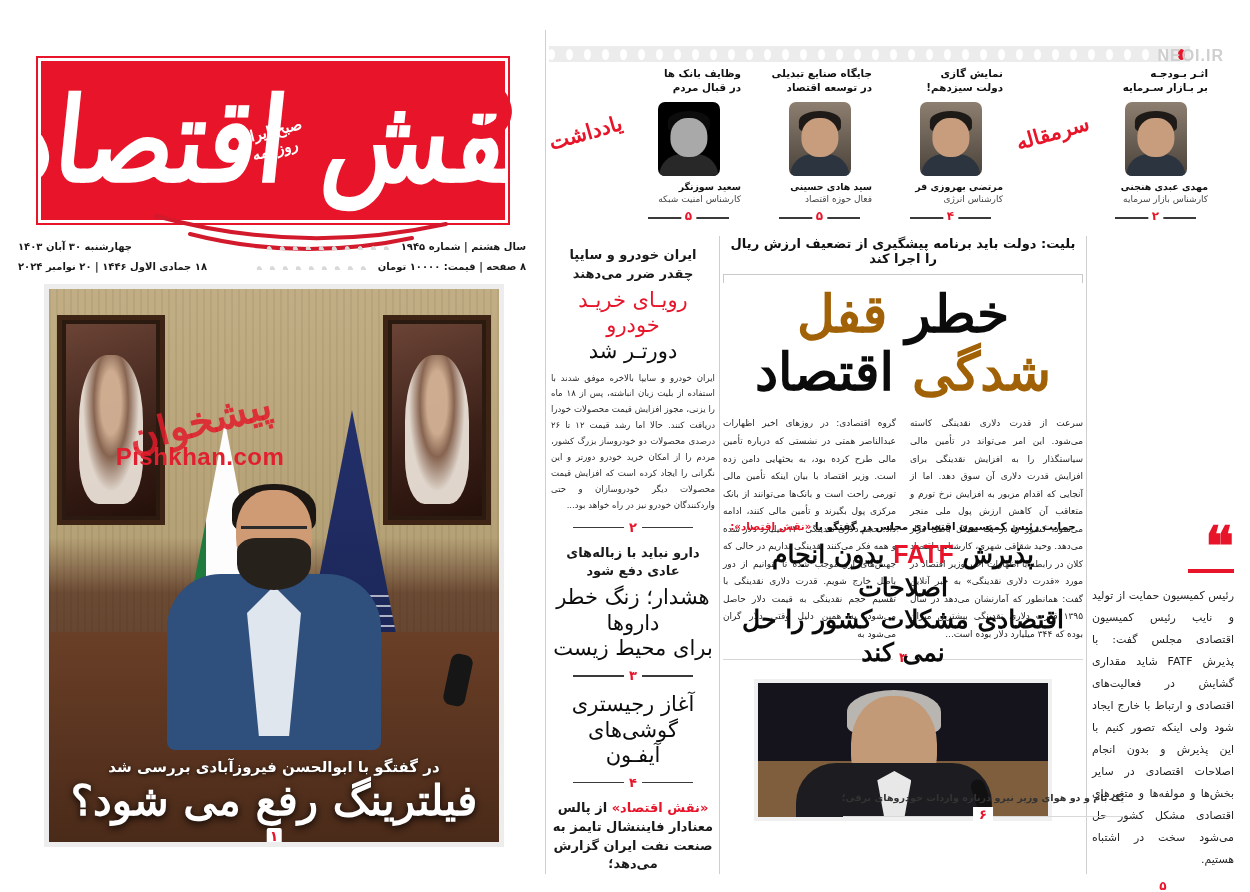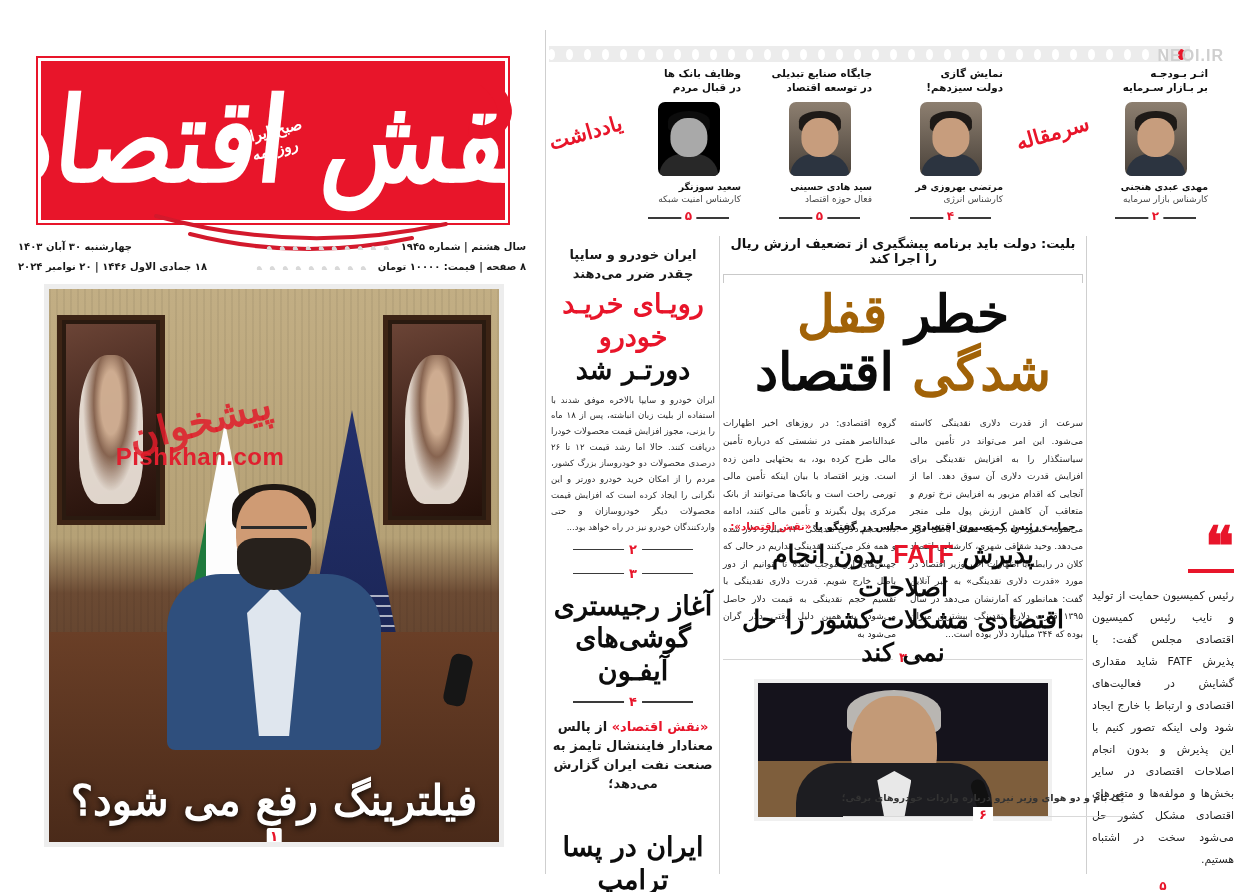--- a/index.html
+++ b/index.html
@@ -196,21 +196,21 @@
     position: absolute; left: 549px; top: 246px; width: 168px; height: 640px;
     direction: rtl; text-align: center; padding: 0 2px;
   }
   .mi { margin-bottom: 2px; }
   .mi .kicker {
     font-size: 13px; color: #1a1a1a; font-weight: 700; line-height: 1.45;
     margin-bottom: 4px;
   }
   .mi .kicker .tag { color: #e8152a; }
   .mi .title {
-    font-size: 27px; font-weight: 700; line-height: 1.22; color: #0d0d0d;
+    font-size: 21px; font-weight: 400; line-height: 1.22; color: #0d0d0d;
     font-family: "DejaVu Serif", "Liberation Serif", serif;
   }
   .mi .title .red { color: #e8152a; }
   .mi .body {
     font-size: 8.6px; line-height: 1.85; color: #2a2a2a; text-align: justify;
     margin-top: 6px;
   }
   .sep {
     position: relative; height: 18px; margin: 6px 0 6px;
   }
@@ -469,20 +469,21 @@
           <div class="glasses"></div>
           <div class="beard"></div>
         </div>
         <div class="mic"></div>
         <div class="watermark">
           <span class="fa">پیشخوان</span>
           <span class="en">Pishkhan.com</span>
         </div>
       </div>
       <div class="hero-caption">
+        <div class="hero-kicker">در گفتگو با ابوالحسن فیروزآبادی بررسی شد</div>
         <div class="hero-headline">فیلترینگ رفع می شود؟</div>
       </div>
       <div class="hero-badge">۱</div>
     </div>
   </div>
 
   <div class="vrule" style="left:545px;"></div>
   <div class="vrule" style="left:719px; top:236px;"></div>
   <div class="vrule" style="left:1086px; top:236px;"></div>
 
@@ -613,20 +614,27 @@
       <div class="title">
         <span class="red">رویـای خریـد خودرو</span><br>
         <span>دورتـر شد</span>
       </div>
       <div class="body">ایران خودرو و سایپا بالاخره موفق شدند با استفاده از بلیت زبان انباشته، پس از ۱۸ ماه را یزنی، مجوز افزایش قیمت محصولات خودرا دریافت کنند. حالا اما رشد قیمت ۱۲ تا ۲۶ درصدی محصولات دو خودروساز بزرگ کشور، مردم را از امکان خرید خودرو دورتر و این نگرانی را ایجاد کرده است که افزایش قیمت محصولات دیگر خودروسازان و حتی واردکنندگان خودرو نیز در راه خواهد بود...</div>
     </div>
     <div class="sep">
       <span>۲</span>
     </div>
 
+    <div class="mi">
+      <div class="kicker">دارو نباید با زباله‌های عادی دفع شود</div>
+      <div class="title">
+        <span>هشدار؛ زنگ خطر داروها</span><br>
+        <span>برای محیط زیست</span>
+      </div>
+    </div>
     <div class="sep">
       <span>۳</span>
     </div>
 
     <div class="mi">
       <div class="title">
         <span>آغاز رجیستری گوشی‌های</span><br>
         <span>آیفـون</span>
       </div>
     </div>

